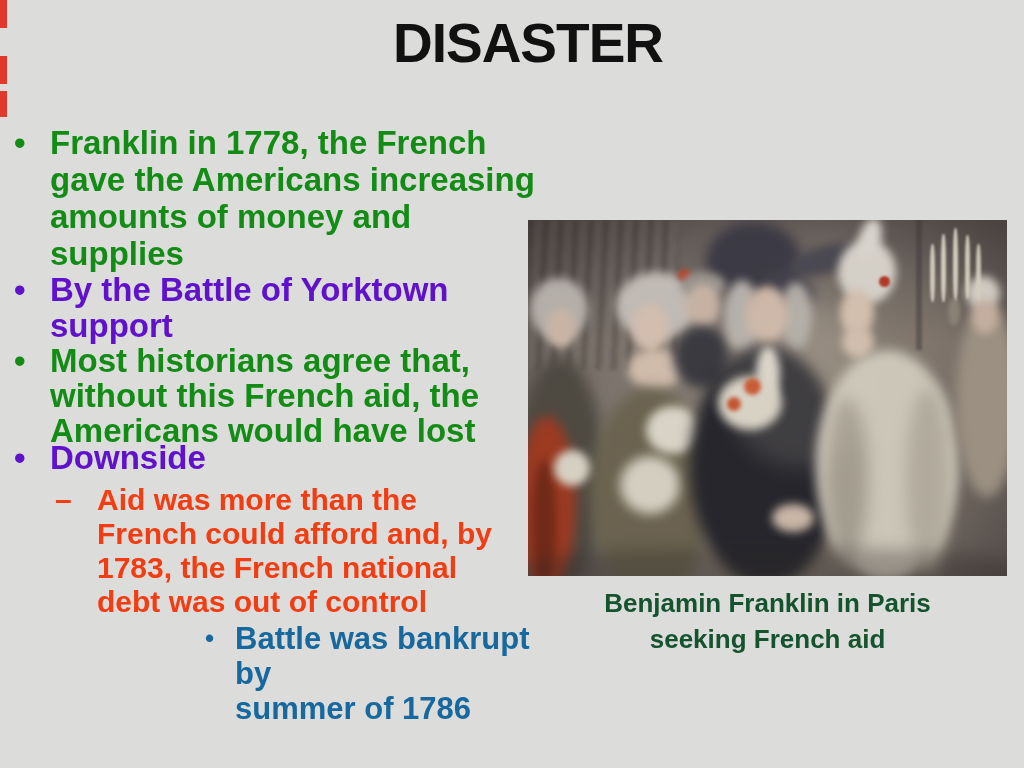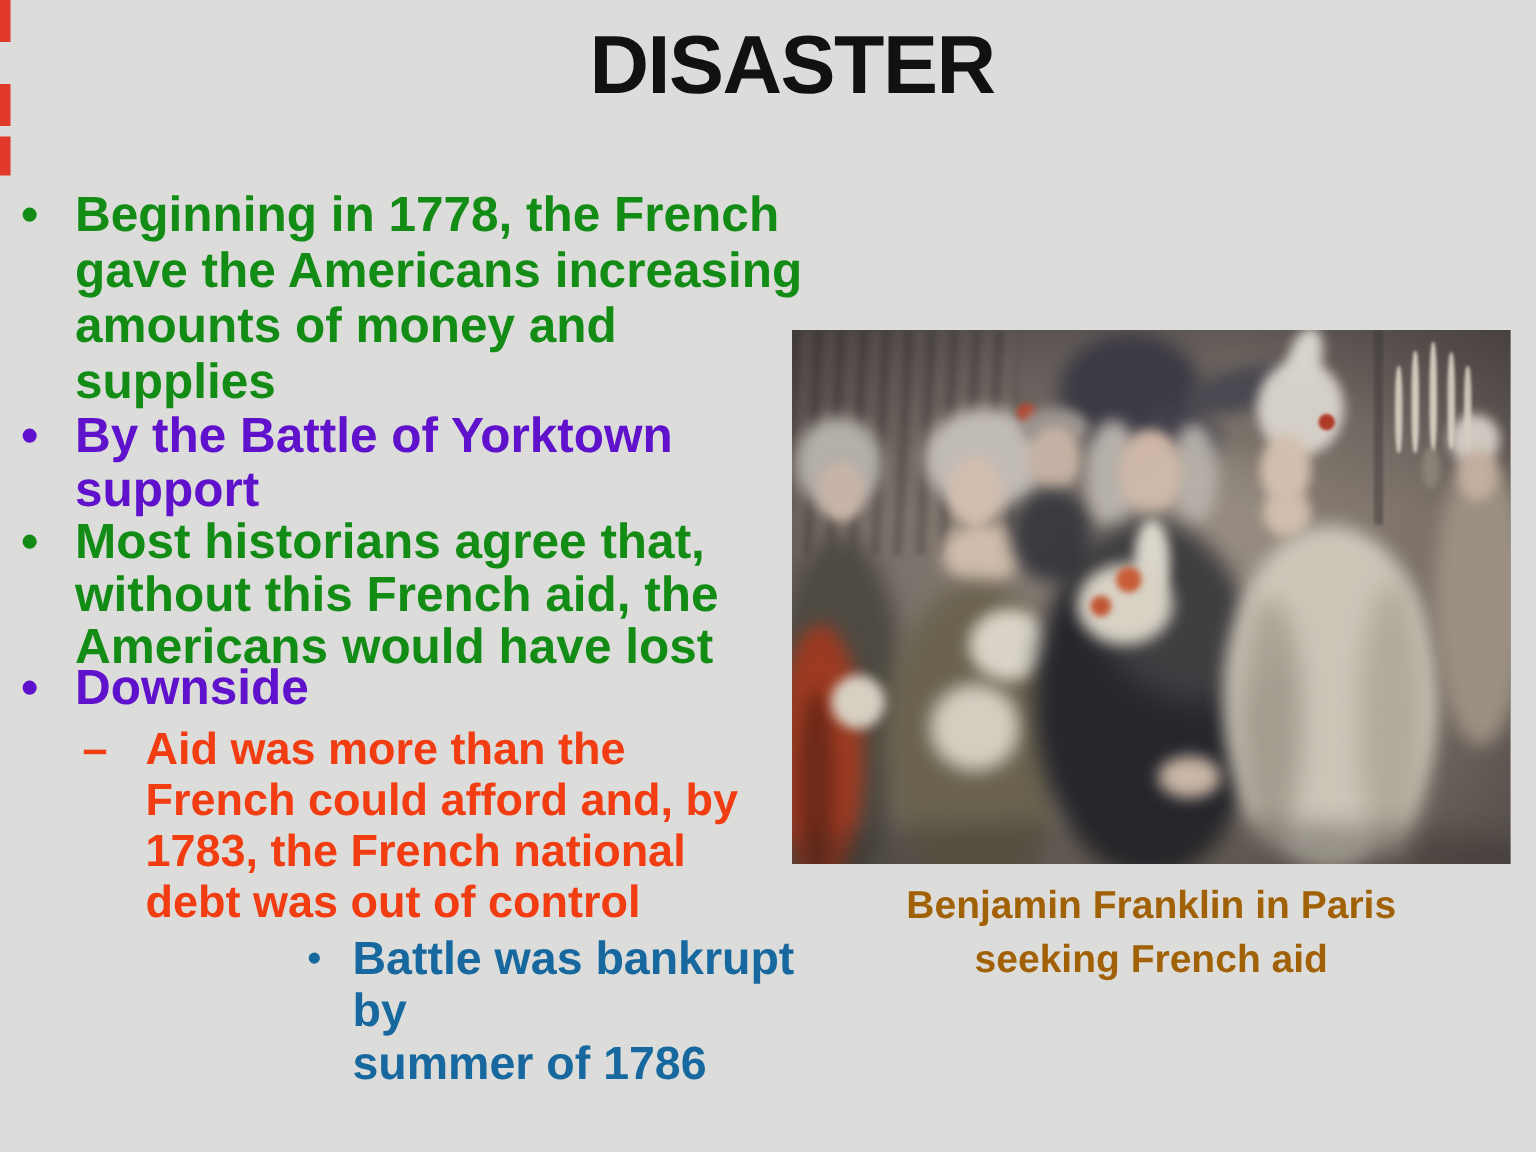--- a/index.html
+++ b/index.html
@@ -63,21 +63,21 @@
 
   <div class="edge-mark" style="top: 0px; height: 28px; background: rgb(224, 57, 43);"></div>
   <div class="edge-mark" style="top: 56px; height: 28px; background: rgb(224, 57, 43);"></div>
   <div class="edge-mark" style="top: 91px; height: 26px; background: rgb(224, 57, 43);"></div>
 
   <div class="title" style="color: rgb(17, 17, 17);">DISASTER</div>
 
   <div class="bullets" id="bullets">
       <div class="b lvl1 g0" style="color: rgb(19, 140, 22);">
         <span class="marker">•</span>
-        <div class="ln">Beginning in 1778, the French</div>
+        <div class="ln">Franklin in 1778, the French</div>
         <div class="ln">gave the Americans increasing</div>
         <div class="ln">amounts of money and</div>
         <div class="ln">supplies</div>
       </div>
       <div class="b lvl1 g1" style="color: rgb(96, 17, 204);">
         <span class="marker">•</span>
         <div class="ln">By the Battle of Yorktown</div>
         <div class="ln">support</div>
       </div>
       <div class="b lvl1 g2" style="color: rgb(19, 140, 22);">
@@ -150,18 +150,18 @@
       <div class="shape" style="left: 437px; top: 15px; width: 5px; height: 64px; background: rgb(217, 210, 196); filter: blur(1px); opacity: 0.9; border-radius: 40%;"></div>
       <div class="shape" style="left: 448px; top: 24px; width: 5px; height: 56px; background: rgb(213, 206, 192); filter: blur(1px); opacity: 0.9; border-radius: 40%;"></div>
       <div class="shape" style="left: 420px; top: 78px; width: 12px; height: 28px; background: rgb(138, 130, 118); filter: blur(2px); opacity: 1;"></div>
       <div class="shape" style="left: -10px; top: 196px; width: 58px; height: 175px; background: rgb(156, 58, 34); filter: blur(6px); opacity: 1;"></div>
       <div class="shape" style="left: 4px; top: 240px; width: 24px; height: 125px; background: rgb(111, 42, 24); filter: blur(5px); opacity: 1;"></div>
       <div class="shape" style="left: 26px; top: 230px; width: 36px; height: 36px; background: rgb(214, 208, 195); filter: blur(4px); opacity: 1;"></div>
       <div class="shape" style="left: 196px; top: 78px; width: 150px; height: 170px; background: rgb(215, 205, 190); filter: blur(10px); opacity: 0.14;"></div>
       <div class="shape" style="left: -10px; top: 328px; width: 500px; height: 50px; background: rgb(42, 38, 36); filter: blur(8px); opacity: 0.32; border-radius: 40%;"></div>
     </div>
 
-  <div class="caption" style="color: #a16207; text-align: center;">
+  <div class="caption" style="color: #14532d; text-align: center;">
     <div>Benjamin Franklin in Paris</div>
     <div>seeking French aid</div>
   </div>
 
 </div>
 
 </body></html>

